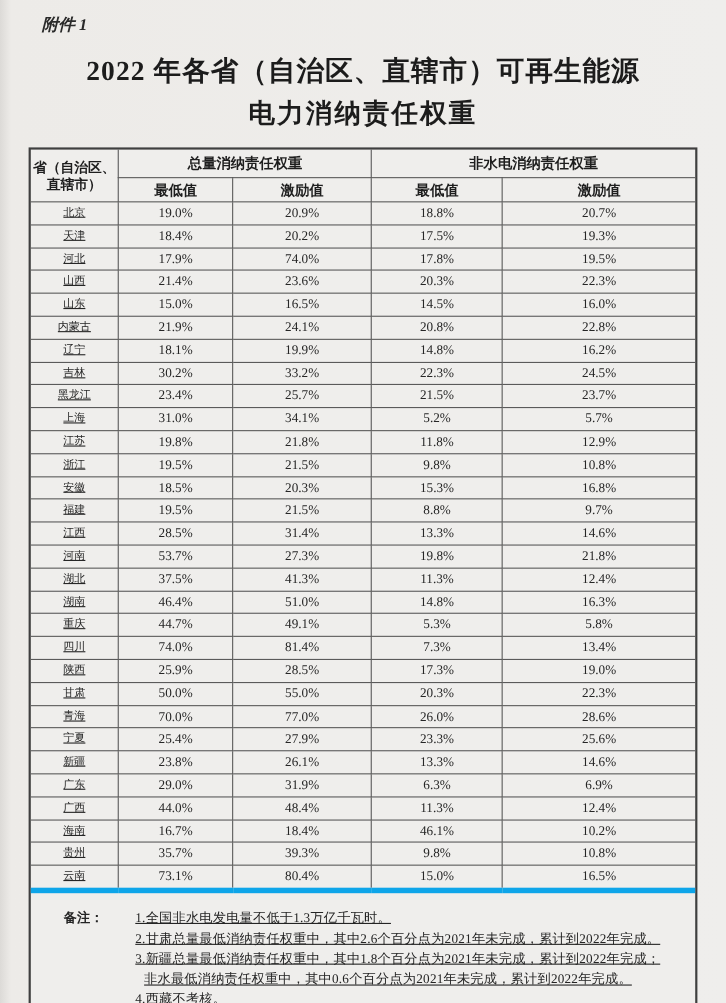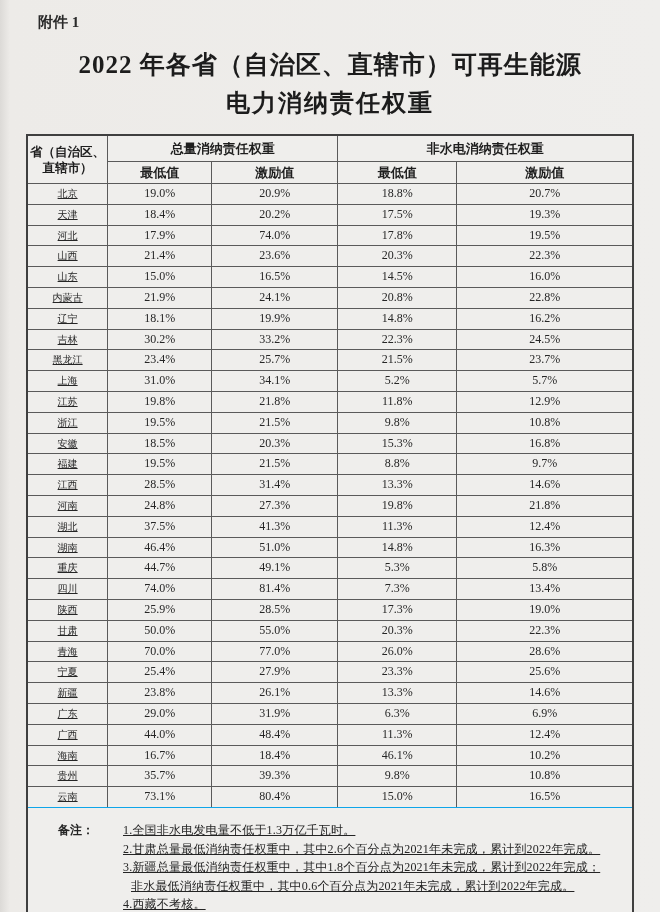--- a/index.html
+++ b/index.html
@@ -14,20 +14,21 @@
     position:relative;
     width:660px;height:912px;
     background:linear-gradient(90deg,#dcdad7 0px,#edebe8 10px,#efeeec 100%);
   }
   .attachment{
     padding-top:13px;
     margin-left:38px;
     font-size:15px;
     font-weight:bold;
     color:#2a2a2a;
+    font-style:italic;
   }
   .title-line1{
     margin-top:16px;
     text-align:center;
     font-size:25px;
     font-weight:bold;
     letter-spacing:1px;
     color:#1c1c1c;
   }
   .title-line2{
@@ -75,21 +76,21 @@
     color:#262626;
   }
   tbody td.province-cell{
     font-size:10px;
     text-decoration:underline;
   }
   
   table tr > *:first-child{border-left:none;}
   table tr > *:last-child{border-right:none;}
   thead tr:first-child > *{border-top:none;}
-  tbody tr:last-child > td{border-bottom:1px solid #0ea5e9;}
+  tbody tr:last-child > td{border-bottom:5px solid #0ea5e9;}
   .notes{
     border-top:none;
     padding:13px 8px 0 30px;
     height:92px;
     display:flex;
     align-items:flex-start;
     font-size:12px;
     color:#242424;
     gap:16px;
   }
@@ -244,21 +245,21 @@
           </tr>
           <tr>
             <td class="province-cell">江西</td>
             <td>28.5%</td>
             <td>31.4%</td>
             <td>13.3%</td>
             <td>14.6%</td>
           </tr>
           <tr>
             <td class="province-cell">河南</td>
-            <td>24.8%</td>
+            <td>53.7%</td>
             <td>27.3%</td>
             <td>19.8%</td>
             <td>21.8%</td>
           </tr>
           <tr>
             <td class="province-cell">湖北</td>
             <td>37.5%</td>
             <td>41.3%</td>
             <td>11.3%</td>
             <td>12.4%</td>

